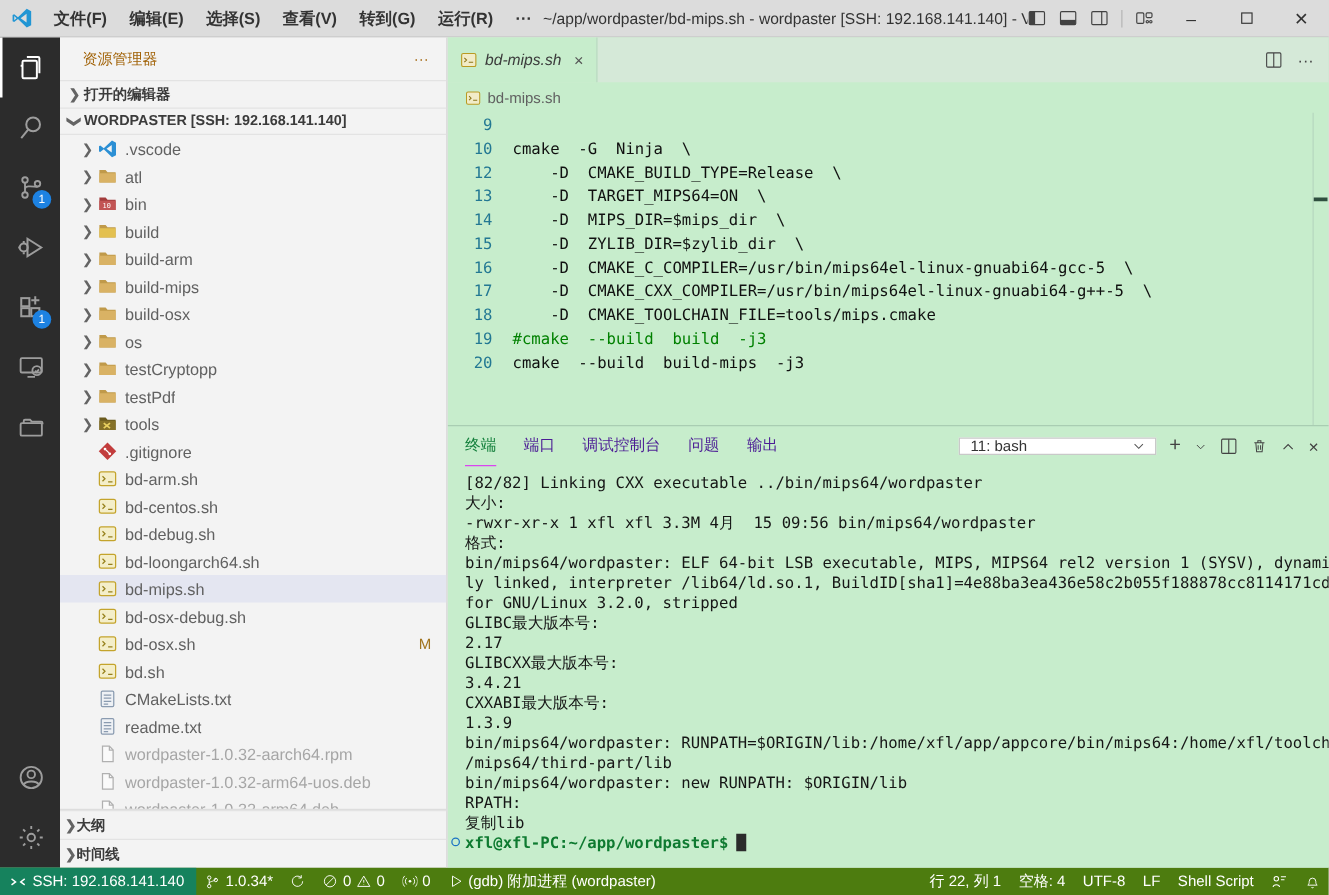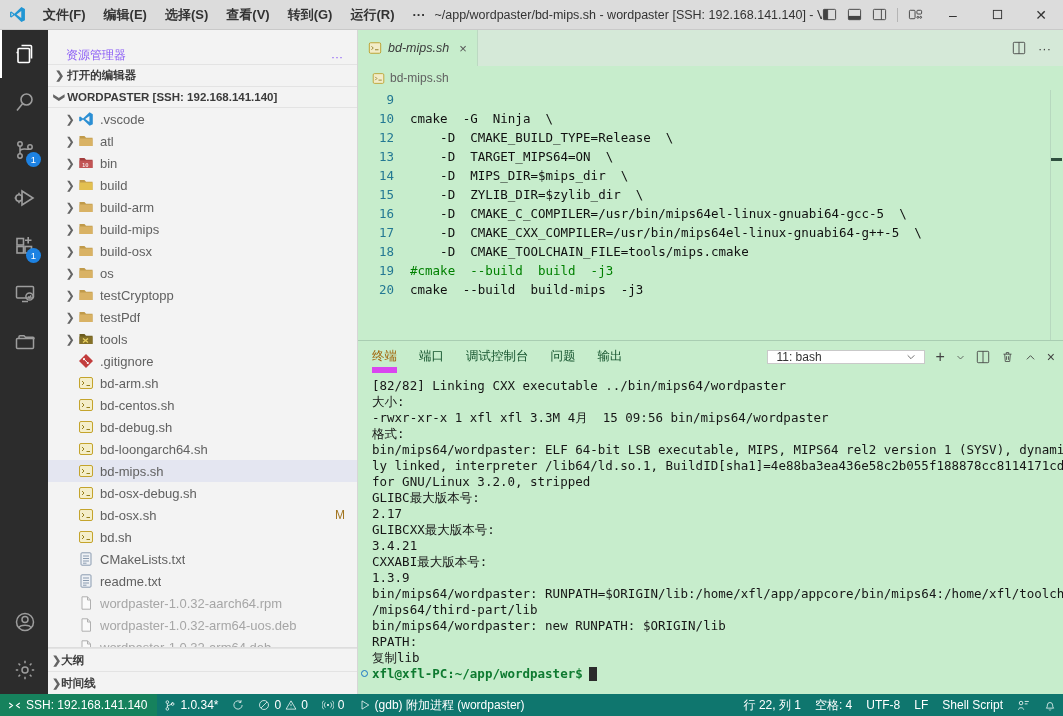--- a/index.html
+++ b/index.html
@@ -23,21 +23,21 @@
   .activitybar { width:48px; background:#2c2c2c; display:flex; flex-direction:column; align-items:stretch; }
   .ab-item { position:relative; height:48px; display:flex; align-items:center; justify-content:center; color:#9d9d9d; }
   .ab-item.active { color:#fff; border-left:2px solid #fff; }
   .ab-item:not(.active){ border-left:2px solid transparent; }
   .ab-badge { position:absolute; right:7px; bottom:7px; min-width:15px; height:15px; border-radius:50%;
     background:#1d82e2; color:#fff; font-size:9.5px; display:flex; align-items:center; justify-content:center; }
   .ab-spacer { flex:1; }
 
   
   .sidebar { width:310px; background:#f3f3f3; display:flex; flex-direction:column; border-right:1px solid #d6d6d6; position:relative; }
-  .sb-header { height:34px; display:flex; align-items:flex-end; justify-content:space-between; padding:0 14px 0 18px; color:#8b5cf6; font-size:12px; }
+  .sb-header { height:34px; display:flex; align-items:center; justify-content:space-between; padding:0 14px 0 18px; color:#a16207; font-size:12px; }
   .sb-section { height:22px; display:flex; align-items:center; font-weight:bold; font-size:11.5px; color:#3b3b3b; padding-left:4px; border-top:1px solid #e3e3e3; }
   .sb-section .chev { margin:0 3px; }
   .sb-tree { flex:1; overflow:hidden; }
   .row { height:22px; display:flex; align-items:center; color:#616161; cursor:default; position:relative; }
   .row.sel { background:#e4e6f1; }
   .row .chev { width:16px; text-align:center; color:#646464; flex:0 0 16px; }
   .row .noChev { flex:0 0 16px; }
   .row .ficon { width:16px; height:16px; margin-right:6px; flex:0 0 16px; }
   .row .lbl { white-space:nowrap; overflow:hidden; }
   .row .gitM { position:absolute; right:12px; color:#a1741f; font-size:12px; }
@@ -63,34 +63,34 @@
   .codeline { height:19px; line-height:19px; display:flex; white-space:pre; }
   .gut { width:52px; flex:0 0 52px; text-align:right; padding-right:16px; color:#237893; }
   .ct { color:#101010; }
   .ct.comment { color:#008000; }
   .ovruler { position:absolute; top:0; right:0; width:13px; height:100%; border-left:1px solid #b7d8bf; }
   .ovmark { position:absolute; top:68px; right:1px; width:11px; height:3px; background:#2f4f3f; }
 
   
   .panel { height:354px; border-top:1px solid #a9cdb2; display:flex; flex-direction:column; background:#c7edcc; }
   .panelhead { height:32px; display:flex; align-items:center; padding:0 8px 0 14px; }
-  .ptab { margin-right:22px; font-size:12.5px; color:#14532d; height:32px; line-height:30px; }
-  .ptab.active { color:#a16207; border-bottom:6px solid #d946ef; }
+  .ptab { margin-right:22px; font-size:12.5px; color:#4c1d95; height:32px; line-height:30px; }
+  .ptab.active { color:#15803d; border-bottom:1px solid #d946ef; }
   .phfill { flex:1; }
   .pselect { width:158px; height:14px; background:#fff; border:1px solid #c9c9c9; display:flex; align-items:center; justify-content:space-between; padding:4px 8px; font-size:12px; color:#333; margin-right:10px; }
   .picons { display:flex; align-items:center; gap:11px; color:#424242; }
   .terminal { flex:1; position:relative; font-family:"DejaVu Sans Mono", monospace; font-size:12.5px; color:#161616; padding:5px 4px 0 14px; overflow:hidden; }
   .tline { height:16px; line-height:16px; white-space:pre; }
   .promptline { display:flex; align-items:center; position:relative; }
   .promptdot { position:absolute; left:-11px; top:4px; width:7px; height:7px; border:1px solid #1a73c4; border-radius:50%; }
   .prompt { color:#0e7a30; font-weight:bold; }
   .cursor { display:inline-block; width:8px; height:14px; background:#2b2b2b; margin-left:6px; vertical-align:middle; }
 
   
-  .statusbar { height:22px; display:flex; align-items:stretch; background:#0f766e; color:#fff; font-size:12px; }
+  .statusbar { height:22px; display:flex; align-items:stretch; background:#4d7c0f; color:#fff; font-size:12px; }
   .st-remote { background:#16825d; display:flex; align-items:center; padding:0 10px 0 8px; gap:5px; }
   .st-item { display:flex; align-items:center; gap:4px; padding:0 7px; }
   .st-fill { flex:1; }
 </style>
 </head>
 <body>
 
 <div class="titlebar">
   <div class="tb-logo">
     <svg width="17" height="17" viewBox="0 0 24 24">

